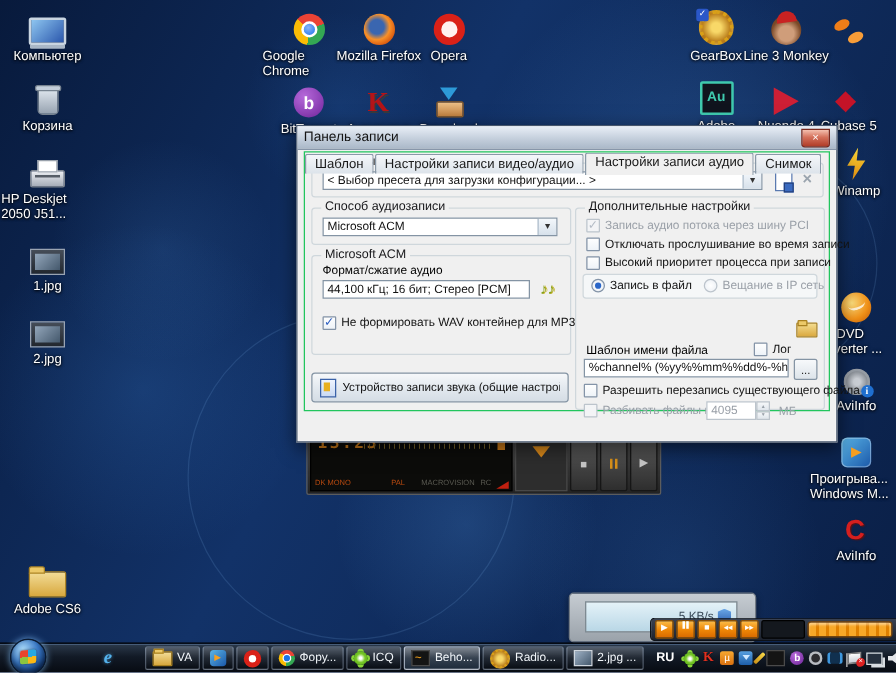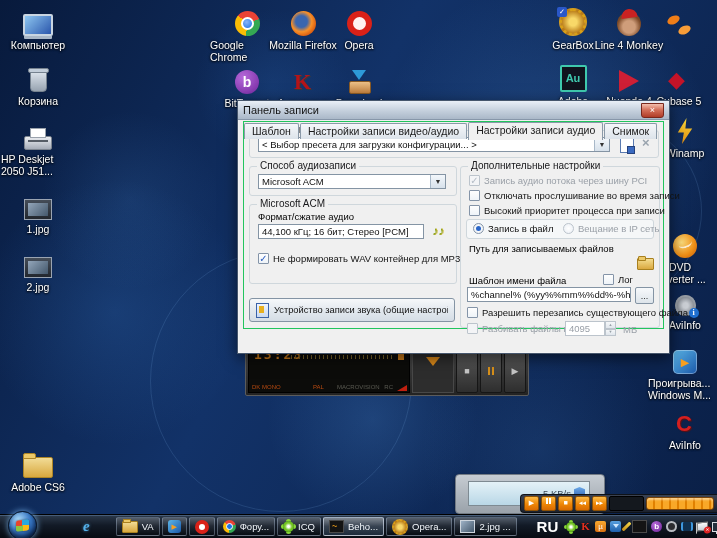--- a/index.html
+++ b/index.html
@@ -187,21 +187,21 @@
   .t-opera{width:6px;height:6px;border-radius:50%;border:4px solid #da2118;background:#fff}
   .t-chrome{width:13px;height:13px;border-radius:50%;background:conic-gradient(from -50deg,#ea4335 0 33%,#34a853 0 66%,#fbbc05 0)}
   .t-chrome::after{inset:3px;border:1px solid #fff;border-radius:50%;background:#1a73e8}
   .t-icq{width:11px;height:11px;border-radius:50%;background:radial-gradient(#fff 12%,#7ac828 45%,#46a014);
       box-shadow:0 -5px 0 -3px #8ad838,0 5px 0 -3px #8ad838,-5px 0 0 -3px #8ad838,5px 0 0 -3px #8ad838}
   .t-behold{width:13px;height:11px;background:#141414;border:1px solid #4a4a4a}
   .t-behold::after{content:"~";color:#d8901a;font-size:9px;font-weight:bold;line-height:10px;left:2px}
   .t-gear{width:12px;height:12px;border-radius:50%;border:2px dotted #d9a018;background:radial-gradient(#f8d868 25%,#b87a18 75%)}
   .t-photo{width:13px;height:11px;border:1px solid #cfd6de;background:linear-gradient(135deg,#9fb2c6,#44586c)}
   .tray{display:flex;align-items:center;gap:4px;margin-left:8px}
-  .lang{color:#fff;font-size:15px;font-weight:bold;margin-left:20px}
+  .lang{color:#fff;font-size:10px;font-weight:bold;margin-left:10px}
   .y{position:relative;display:block;flex:0 0 auto}
   .y::before,.y::after{content:"";position:absolute}
   .y-kasp{width:11px;height:11px}
   .y-kasp::after{content:"K";color:#e03020;font:bold 11px/11px "Liberation Serif",serif;left:1px;text-shadow:0 0 1px #000}
   .y-ut{width:11px;height:11px;border-radius:2px;background:linear-gradient(#f8a830,#d87010)}
   .y-ut::after{content:"µ";color:#fff;font-size:8px;line-height:11px;left:3px}
   .y-dm{width:11px;height:11px;border-radius:2px;background:linear-gradient(#58a0e0,#1d5eaa)}
   .y-dm::after{content:"";left:3px;top:3px;border:3px solid transparent;border-top:4px solid #cfe8ff}
   .y-pen{width:3px;height:11px;background:linear-gradient(#f8d848,#c89018);transform:rotate(45deg);border-radius:1px}
   .y-bt{width:11px;height:11px;border-radius:50%;background:radial-gradient(circle at 35% 30%,#b569d9,#6d2397)}
@@ -300,21 +300,21 @@
 <div class="dicon" style="left:536px;top:6px">
   <div class="ig">
       <span class="g g-gear"></span>
     </div>
   <div class="lbl">GearBox</div>
 </div>
 <div class="dicon" style="left:592px;top:6px">
   <div class="ig">
       <span class="g g-monkey"></span>
     </div>
-  <div class="lbl">Line 4 Monkey</div>
+  <div class="lbl">Line 3 Monkey</div>
 </div>
 <div class="dicon" style="left:642px;top:6px">
   <div class="ig">
       <span class="g g-melodyne"></span>
     </div>
 </div>
 <div class="dicon" style="left:536px;top:62px">
   <div class="ig">
       <span class="g g-audition"></span>
     </div>
@@ -461,21 +461,20 @@
       </div>
       <div class="grp" style="left:5px;top:52px;width:186px;height:18px;background:#f5f7f8"></div>
       <div class="rd sel" style="left:12px;top:56px;font-weight:normal">
         <span class="dot"></span>
         <span>Запись в файл</span>
       </div>
       <div class="rd disabled" style="left:102px;top:56px">
         <span class="dot"></span>
         <span>Вещание в IP сеть</span>
       </div>
-      <span style="position:absolute;left:8px;top:76px;font-size:9.5px">Путь для записываемых файлов</span>
       <span class="folder-ic" style="left:176px;top:91px"></span>
       <span style="position:absolute;left:8px;top:108px;font-size:9.5px">Шаблон имени файла</span>
       <div class="cb" style="left:142px;top:107px">
         <span class="box"></span>
         <span>Лог</span>
       </div>
       <div class="txt" style="left:6px;top:120px;width:164px">
         <span>%channel% (%yy%%mm%%dd%-%hh%%nn%</span>
       </div>
       <div class="mini-btn" style="left:174px;top:120px;width:17px;height:15px">
@@ -541,21 +540,21 @@
     <div class="tb-btn">
       <span class="ti t-icq"></span>
       <span>ICQ</span>
     </div>
     <div class="tb-btn active">
       <span class="ti t-behold"></span>
       <span>Beho...</span>
     </div>
     <div class="tb-btn">
       <span class="ti t-gear"></span>
-      <span>Opera...</span>
+      <span>Radio...</span>
     </div>
     <div class="tb-btn">
       <span class="ti t-photo"></span>
       <span>2.jpg ...</span>
     </div>
   </div>
   <div class="tb-right">
     <span class="lang">RU</span>
     <div class="tray">
       <span class="y t-icq" style="width:10px;height:10px"></span>

